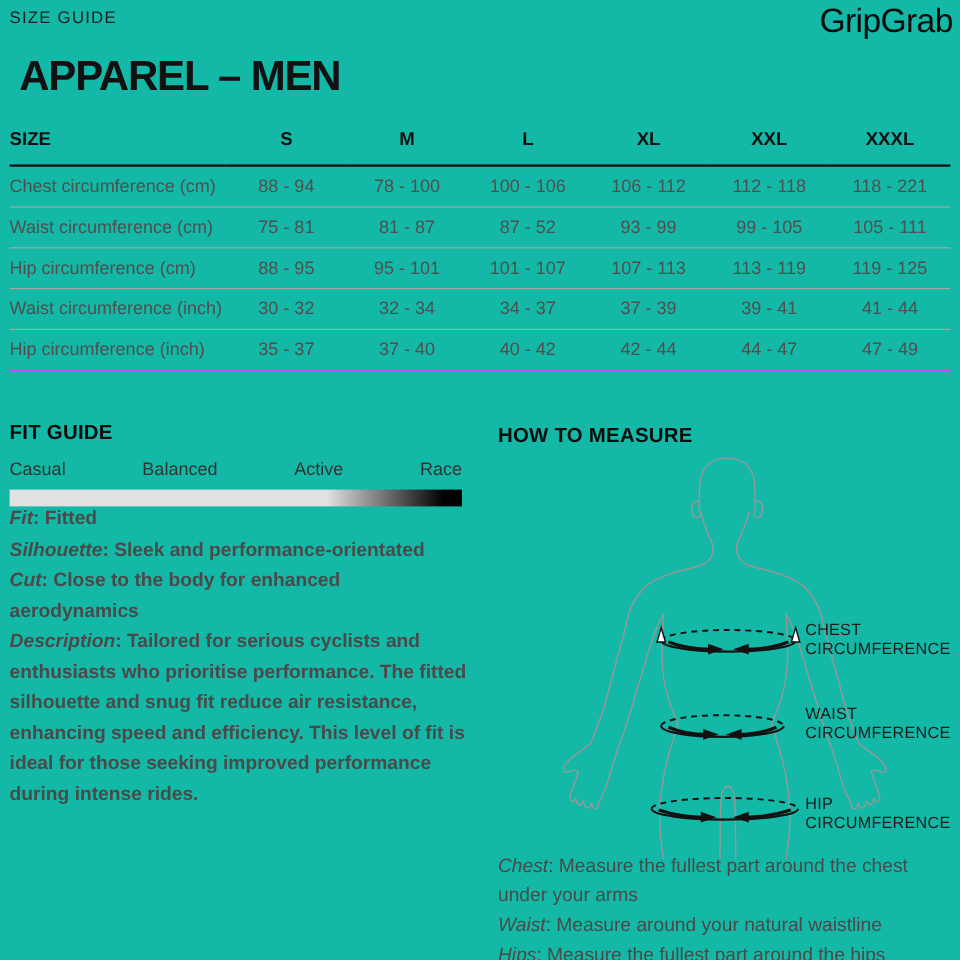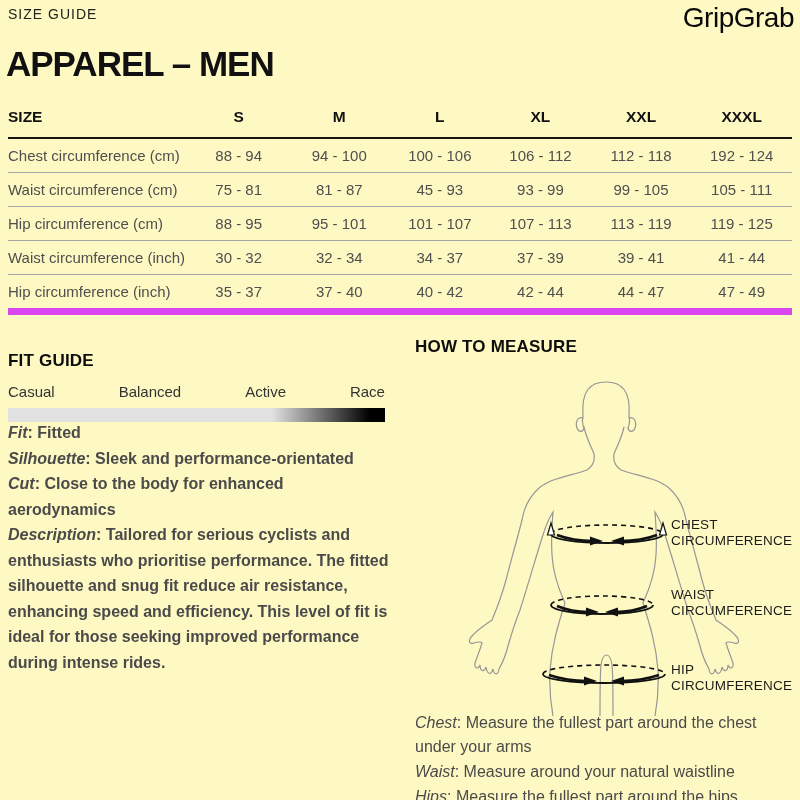--- a/index.html
+++ b/index.html
@@ -1,68 +1,68 @@
 <!DOCTYPE html>
 <html><head>
 <meta charset="utf-8">
 <style>
   * { margin:0; padding:0; box-sizing:border-box; }
   html,body { background:#fff; }
   .page {
-    position:relative; width:800px; height:800px; background:#fef9c3;
+    position:relative; width:800px; height:800px; background:#14b8a6;
     font-family:"Liberation Sans", sans-serif; color:#1a1a1a; overflow:hidden;
   }
   
   .size-guide-label {
     position:absolute; left:8px; top:6px;
     font-size:14px; font-weight:500; letter-spacing:1px; color:#222;
   }
   .brand {
     position:absolute; right:6px; top:2px;
     font-size:28px; font-weight:400; letter-spacing:-0.5px; color:#0a0a0a;
   }
   .page-title {
-    position:absolute; left:6px; top:44px;
+    position:absolute; left:16px; top:44px;
     font-size:35px; font-weight:800; letter-spacing:-1px; color:#111;
   }
   
   .size-table-wrap { position:absolute; left:8px; right:8px; top:100px; }
   table.size-table { width:100%; border-collapse:collapse; table-layout:fixed; }
   .size-table col.label-col { width:23%; }
   .size-table col.val-col { width:12.83%; }
   .size-table th {
     font-size:15.5px; font-weight:700; color:#111; text-align:center;
     padding:8px 0 11px 0; border-bottom:2px solid #151515;
   }
   .size-table th.row-head { text-align:left; }
   .size-table td {
     font-size:15px; color:#4f4f4f; text-align:center; padding:8px 0;
   }
   .size-table td.row-label { text-align:left;margin-left:20px; }
   .size-table tbody tr + tr td { border-top:1px solid #a6a6a6; }
   .size-table tbody tr.unit-sep td { border-top:2px solid #151515; }
-  .size-table tbody tr:last-child td { border-bottom:7px solid #d946ef; }
+  .size-table tbody tr:last-child td { border-bottom:2px solid #d946ef; }
   
   .section-title { font-size:17px; font-weight:800; color:#0d0d0d; letter-spacing:0.2px; }
   .fit-guide-title { position:absolute; left:8px; top:351px; }
   .fit-scale-labels {
     position:absolute; left:8px; top:383px; width:377px;
     display:flex; justify-content:space-between;
   }
   .fit-scale-labels span { font-size:15px; color:#333; }
   .fit-scale-bar {
     position:absolute; left:8px; top:408px; width:377px; height:14px;
     background:linear-gradient(to right,#e2e2e2 0%,#e2e2e2 70%,#000 96%);
   }
   .fit-attributes { position:absolute; left:8px; top:420px; width:382px;font-weight:bold; }
   .attr-line { font-size:16px; color:#4a4a4a; line-height:25.5px; }
   .attr-label { font-style:italic; }
   .attr-label::after { content:":"; font-style:normal; }
   
-  .how-to-title { position:absolute; left:415px; top:337px; }
+  .how-to-title { position:absolute; left:415px; top:353px; }
   .figure-svg { position:absolute; left:425px; top:370px; }
   .measure-label {
     position:absolute; left:671px; width:130px;
     font-size:13.5px; font-weight:500; color:#1c1c1c; line-height:15.5px;
     letter-spacing:0.2px;
   }
   .measure-label.chest { top:517px; }
   .measure-label.waist { top:587px; }
   .measure-label.hip   { top:662px; }
   .measure-instructions { position:absolute; left:415px; top:711px; width:378px; }
@@ -96,31 +96,31 @@
           <th>L</th>
           <th>XL</th>
           <th>XXL</th>
           <th>XXXL</th>
         </tr>
       </thead>
       <tbody>
         <tr>
           <td class="row-label">Chest circumference (cm)</td>
           <td>88 - 94</td>
-          <td>94 - 100</td>
+          <td>78 - 100</td>
           <td>100 - 106</td>
           <td>106 - 112</td>
           <td>112 - 118</td>
-          <td>192 - 124</td>
+          <td>118 - 221</td>
         </tr>
         <tr>
           <td class="row-label">Waist circumference (cm)</td>
           <td>75 - 81</td>
           <td>81 - 87</td>
-          <td>45 - 93</td>
+          <td>87 - 52</td>
           <td>93 - 99</td>
           <td>99 - 105</td>
           <td>105 - 111</td>
         </tr>
         <tr>
           <td class="row-label">Hip circumference (cm)</td>
           <td>88 - 95</td>
           <td>95 - 101</td>
           <td>101 - 107</td>
           <td>107 - 113</td>

